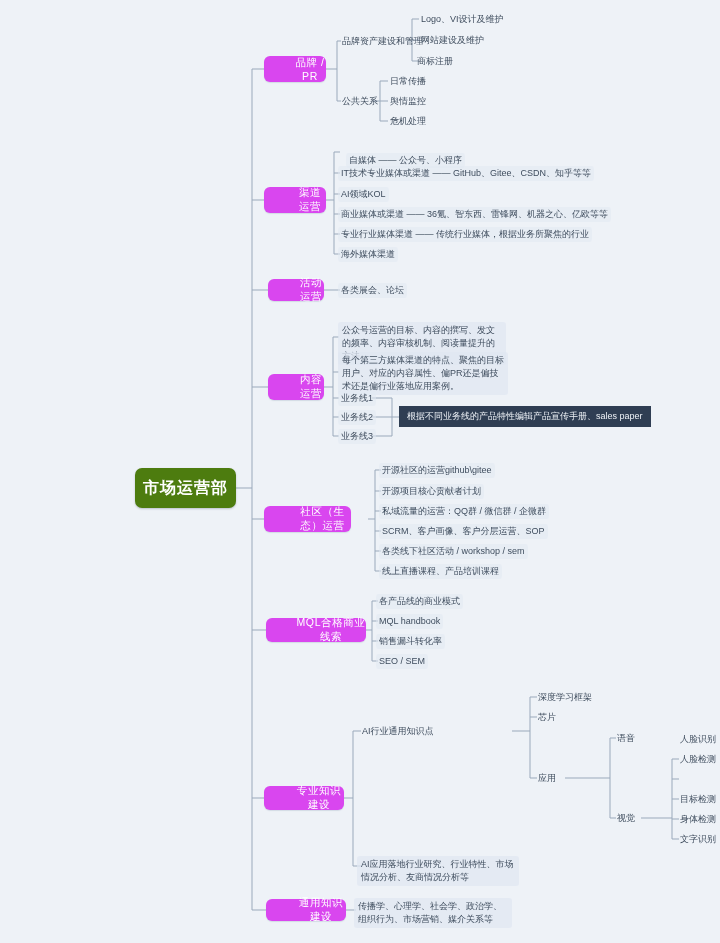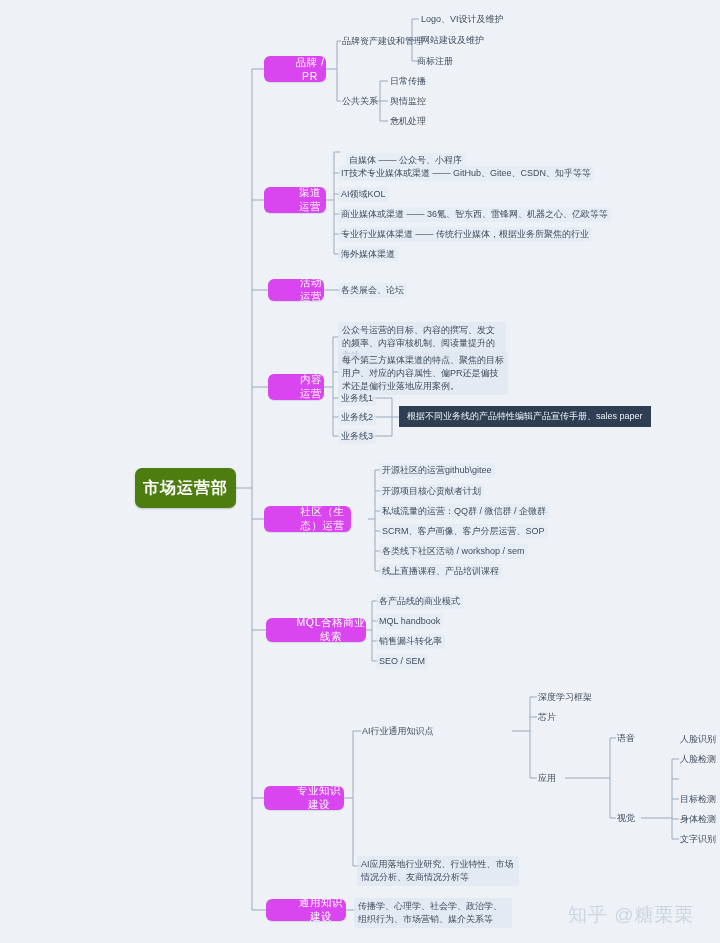--- a/index.html
+++ b/index.html
@@ -208,14 +208,13 @@
       <div class="node leaf bare" style="left: 535px; top: 771px; height: 14px;">应用</div>
       <div class="node leaf bare" style="left: 614px; top: 731px; height: 14px;">语音</div>
       <div class="node leaf bare" style="left: 614px; top: 811px; height: 14px;">视觉</div>
       <div class="node leaf bare" style="left: 677px; top: 752px; height: 14px;">人脸检测</div>
       <div class="node leaf bare" style="left: 677px; top: 732px; height: 14px;">人脸识别</div>
       <div class="node leaf bare" style="left: 677px; top: 792px; height: 14px;">目标检测</div>
       <div class="node leaf bare" style="left: 677px; top: 812px; height: 14px;">身体检测</div>
       <div class="node leaf bare" style="left: 677px; top: 832px; height: 14px;">文字识别</div>
       <div class="node leaf multi" style="left: 354px; top: 898px; width: 158px;">传播学、心理学、社会学、政治学、组织行为、市场营销、媒介关系等</div>
     </div>
-  <div class="watermark" style="left:568px;top:902px;">知乎 @糖栗栗</div>
 </div>
 
 </body></html>

